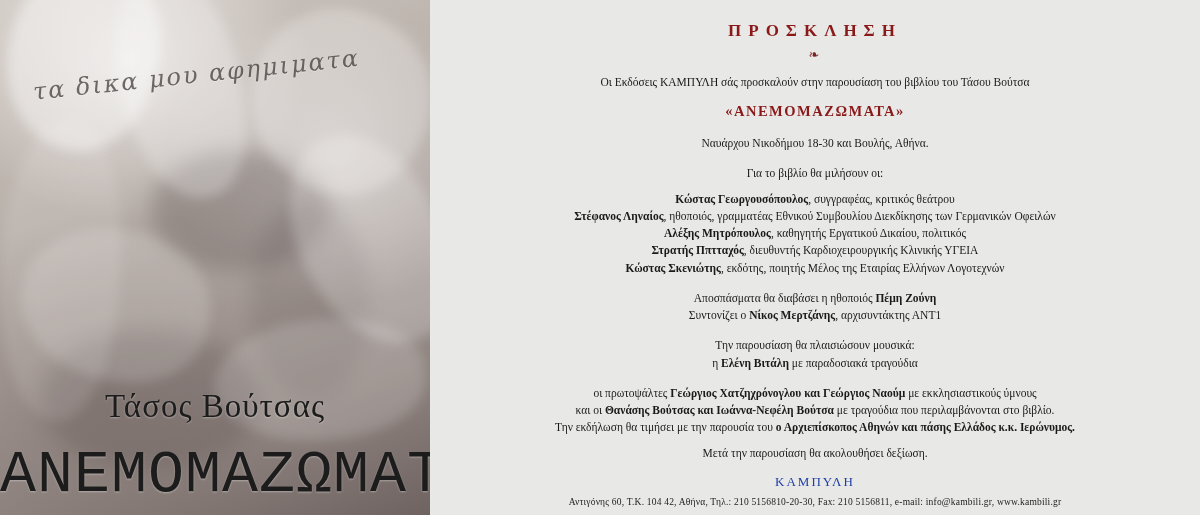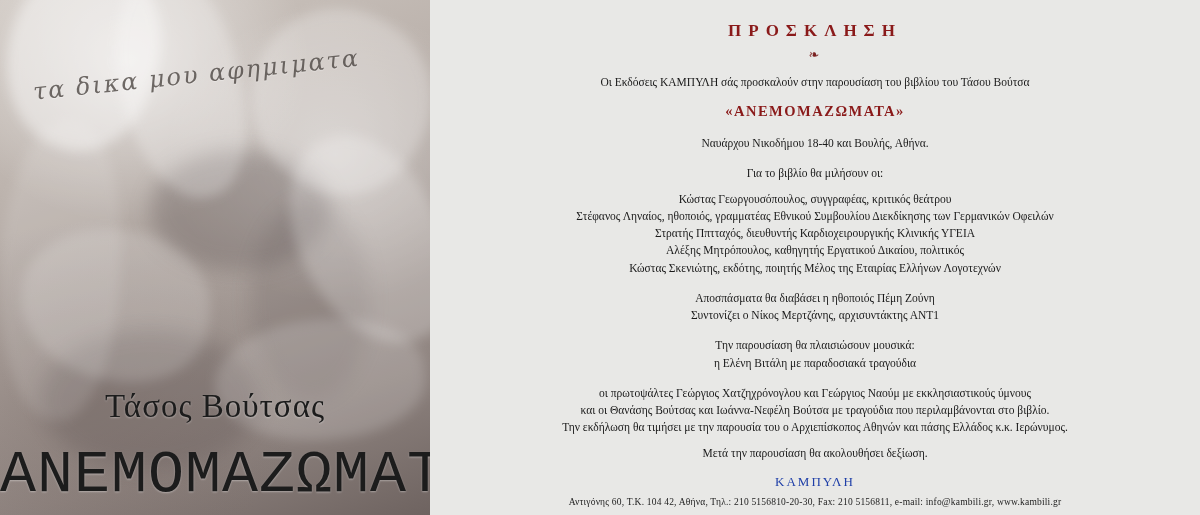--- a/index.html
+++ b/index.html
@@ -126,21 +126,21 @@
   .line { margin: 0; text-align: center; }
   .gap-sm { height: 8px; }
   .gap-md { height: 13px; }
   .title-quoted {
     color: #8a1a1a;
     font-weight: bold;
     font-size: 14.5px;
     letter-spacing: 1.5px;
     margin: 10px 0 12px 0;
   }
-  .b { font-weight: normal; }
+  .b { font-weight: bold; }
   .speaker {
     margin: 0;
     font-size: 11.5px;
   }
   .logo {
     color: #1f3fa8;
     font-weight: normal;
     font-size: 13px;
     letter-spacing: 2px;
     margin-top: 10px;
@@ -180,39 +180,39 @@
 
   <div class="invite">
 
     <div class="invite-head">ΠΡΟΣΚΛΗΣΗ</div>
     <div class="ornament">❧</div>
 
     <p class="line">Οι Εκδόσεις ΚΑΜΠΥΛΗ σάς προσκαλούν στην παρουσίαση του βιβλίου του Τάσου Βούτσα</p>
 
     <div class="title-quoted">«ΑΝΕΜΟΜΑΖΩΜΑΤΑ»</div>
 
-    <p class="line">Ναυάρχου Νικοδήμου 18-40 και Βουλής, Αθήνα.</p>
+    <p class="line">Ναυάρχου Νικοδήμου 18-30 και Βουλής, Αθήνα.</p>
 
     <div class="gap-md"></div>
 
     <p class="line">Για το βιβλίο θα μιλήσουν οι:</p>
 
     <div class="gap-sm"></div>
 
     <p class="speaker">
       <span class="b">Κώστας Γεωργουσόπουλος</span><span>, συγγραφέας, κριτικός θεάτρου</span>
     </p>
     <p class="speaker">
       <span class="b">Στέφανος Ληναίος</span><span>, ηθοποιός, γραμματέας Εθνικού Συμβουλίου Διεκδίκησης των Γερμανικών Οφειλών</span>
     </p>
     <p class="speaker">
+      <span class="b">Αλέξης Μητρόπουλος</span><span>, καθηγητής Εργατικού Δικαίου, πολιτικός</span>
+    </p>
+    <p class="speaker">
       <span class="b">Στρατής Ππτταχός</span><span>, διευθυντής Καρδιοχειρουργικής Κλινικής ΥΓΕΙΑ</span>
-    </p>
-    <p class="speaker">
-      <span class="b">Αλέξης Μητρόπουλος</span><span>, καθηγητής Εργατικού Δικαίου, πολιτικός</span>
     </p>
     <p class="speaker">
       <span class="b">Κώστας Σκενιώτης</span><span>, εκδότης, ποιητής Μέλος της Εταιρίας Ελλήνων Λογοτεχνών</span>
     </p>
 
     <div class="gap-md"></div>
 
     <p class="line">
       <span>Αποσπάσματα θα διαβάσει η ηθοποιός </span><span class="b">Πέμη Ζούνη</span>
     </p>

